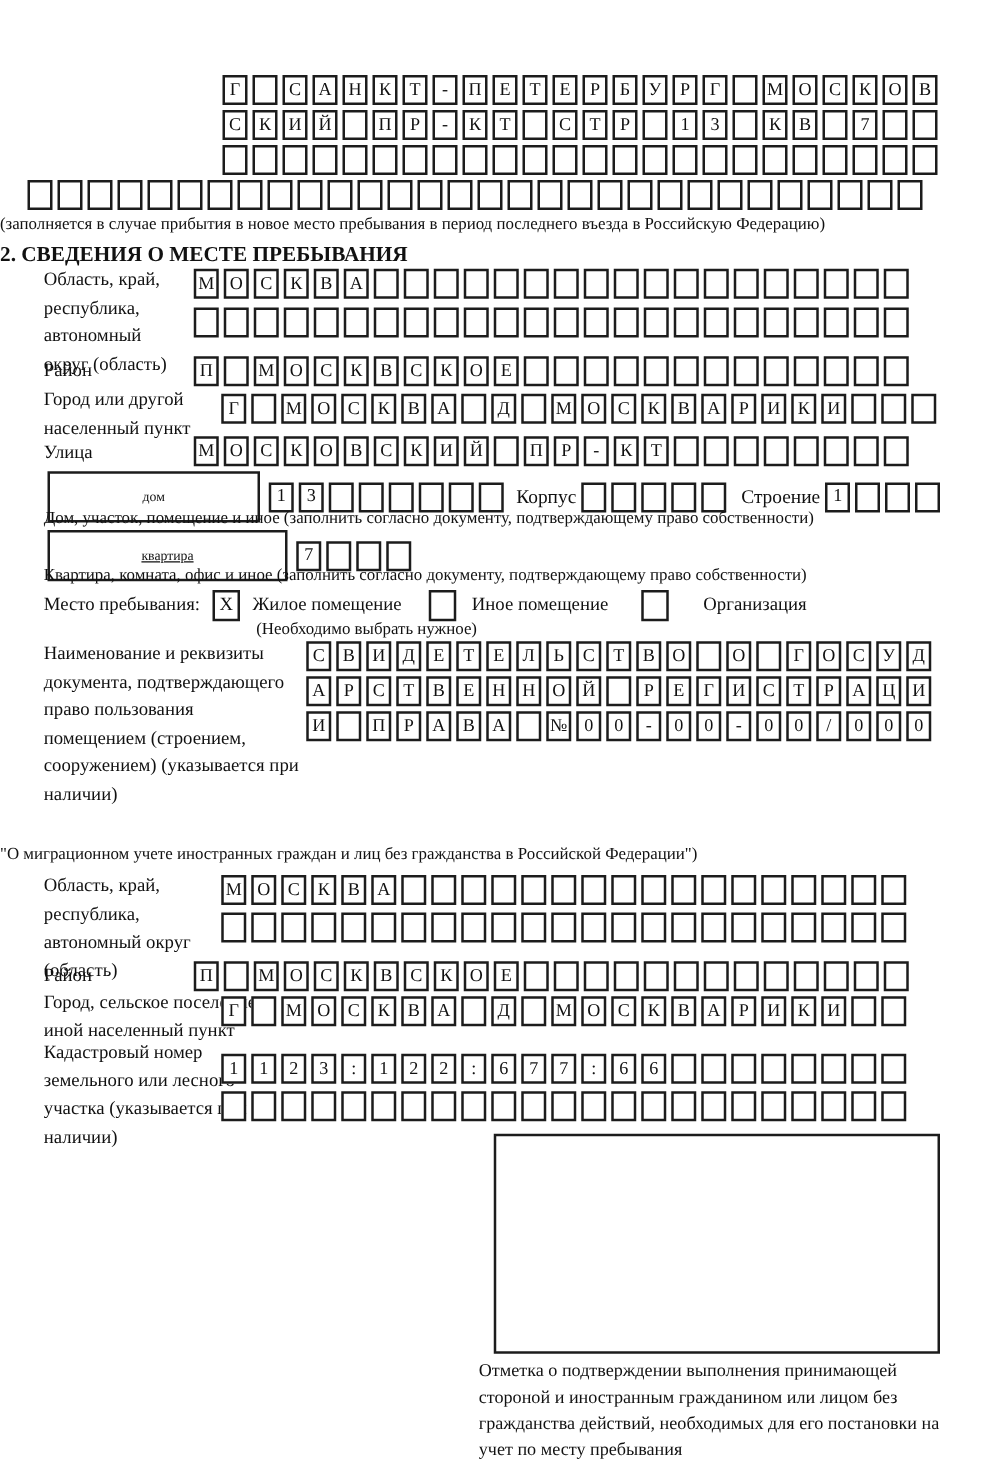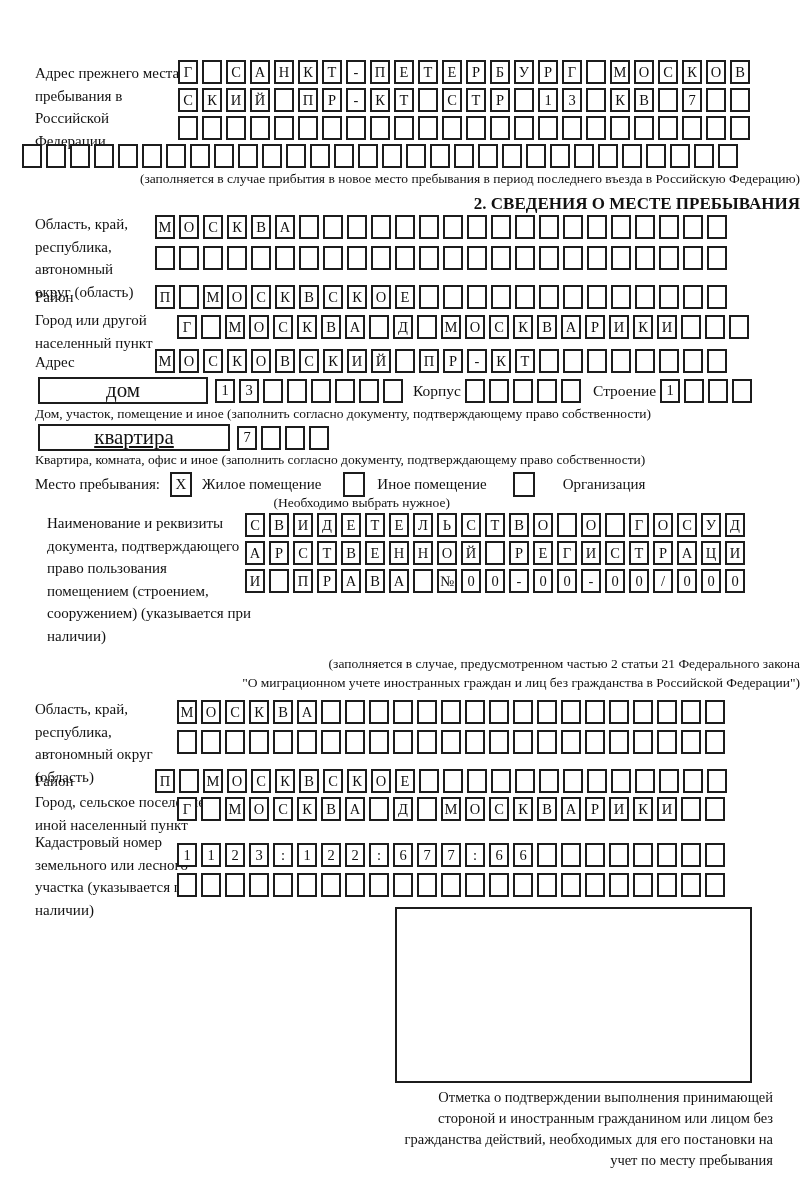--- a/index.html
+++ b/index.html
@@ -7,53 +7,52 @@
     position:relative;
     width:800px;height:1180px;
     background:#fff;
     font-family:"Liberation Serif","DejaVu Serif",serif;
     color:#111;
     overflow:hidden;
   }
   .abs{position:absolute;}
   .label{font-size:15px;line-height:1.5;}
   .note{font-size:13.5px;}
-  .center{text-align:right;}
+  .center{text-align:left;}
   .title{font-size:17px;font-weight:bold;}
   .cellrow{display:flex;gap:4px;}
   .cell{
     flex:0 0 auto;
     width:20px;height:24px;
     border:2px solid #1c1c1c;
     box-sizing:border-box;
     display:flex;align-items:center;justify-content:center;
     font-size:14.5px;line-height:1;
     background:#fff;
   }
   .fieldbox{
-    height:27px;border:2px solid #1c1c1c;box-sizing:border-box;
+    height:41px;border:2px solid #1c1c1c;box-sizing:border-box;
     display:flex;align-items:center;justify-content:center;
-    font-size:21px;background:#fff;flex:0 0 auto;
+    font-size:11px;background:#fff;flex:0 0 auto;
   }
   .hrow{display:flex;align-items:center;}
   .inline-label{font-size:15.5px;line-height:26px;flex:0 0 auto;}
   .checkbox{
     width:22px;height:25px;border:2px solid #1c1c1c;box-sizing:border-box;
     display:flex;align-items:center;justify-content:center;
     font-size:15px;flex:0 0 auto;background:#fff;
   }
   .stamp-box{border:2px solid #1c1c1c;box-sizing:border-box;background:#fff;}
 </style>
 </head>
 <body>
 
 <div class="page">
 
 
-  <div class="abs label" style="left:35px;top:62px;width:145px;">Адрес прежнего места пребывания в Российской Федерации</div>
   <div class="abs cellrow" style="left:178px;top:60px;">
       <span class="cell">Г</span>
       <span class="cell"></span>
       <span class="cell">С</span>
       <span class="cell">А</span>
       <span class="cell">Н</span>
       <span class="cell">К</span>
       <span class="cell">Т</span>
       <span class="cell">-</span>
       <span class="cell">П</span>
@@ -264,21 +263,21 @@
       <span class="cell">А</span>
       <span class="cell">Р</span>
       <span class="cell">И</span>
       <span class="cell">К</span>
       <span class="cell">И</span>
       <span class="cell"></span>
       <span class="cell"></span>
       <span class="cell"></span>
     </div>
 
-  <div class="abs label" style="left:35px;top:351px;">Адрес</div>
+  <div class="abs label" style="left:35px;top:351px;">Улица</div>
   <div class="abs cellrow" style="left:155px;top:349px;">
       <span class="cell">М</span>
       <span class="cell">О</span>
       <span class="cell">С</span>
       <span class="cell">К</span>
       <span class="cell">О</span>
       <span class="cell">В</span>
       <span class="cell">С</span>
       <span class="cell">К</span>
       <span class="cell">И</span>
@@ -344,21 +343,21 @@
   <div class="abs hrow" style="left:35px;top:471px;">
     <div class="inline-label" style="font-size:15px;">Место пребывания:</div>
     <div class="checkbox" style="margin-left:10px;">Х</div>
     <div class="inline-label" style="font-size:15px;margin-left:10px;">Жилое помещение</div>
     <div class="checkbox" style="margin-left:22px;"></div>
     <div class="inline-label" style="font-size:15px;margin-left:12px;">Иное помещение</div>
     <div class="checkbox" style="margin-left:26px;"></div>
     <div class="inline-label" style="font-size:15px;margin-left:28px;">Организация</div>
   </div>
 
-  <div class="abs label" style="left:47px;top:512px;width:205px;">Наименование и реквизиты документа, подтверждающего право пользования помещением (строением, сооружением) (указывается при наличии)</div>
+  <div class="abs label" style="left:35px;top:512px;width:205px;">Наименование и реквизиты документа, подтверждающего право пользования помещением (строением, сооружением) (указывается при наличии)</div>
   <div class="abs cellrow" style="left:245px;top:513px;">
       <span class="cell">С</span>
       <span class="cell">В</span>
       <span class="cell">И</span>
       <span class="cell">Д</span>
       <span class="cell">Е</span>
       <span class="cell">Т</span>
       <span class="cell">Е</span>
       <span class="cell">Л</span>
       <span class="cell">Ь</span>
@@ -415,21 +414,20 @@
       <span class="cell">0</span>
       <span class="cell">-</span>
       <span class="cell">0</span>
       <span class="cell">0</span>
       <span class="cell">/</span>
       <span class="cell">0</span>
       <span class="cell">0</span>
       <span class="cell">0</span>
     </div>
 
-  <div class="abs note center" style="left:0;top:656px;width:800px;">(заполняется в случае, предусмотренном частью 2 статьи 21 Федерального закона</div>
   <div class="abs note center" style="left:0;top:675px;width:800px;">"О миграционном учете иностранных граждан и лиц без гражданства в Российской Федерации")</div>
 
   <div class="abs label" style="left:35px;top:698px;width:150px;">Область, край, республика, автономный округ (область)</div>
   <div class="abs cellrow" style="left:177px;top:700px;">
       <span class="cell">М</span>
       <span class="cell">О</span>
       <span class="cell">С</span>
       <span class="cell">К</span>
       <span class="cell">В</span>
       <span class="cell">А</span>

